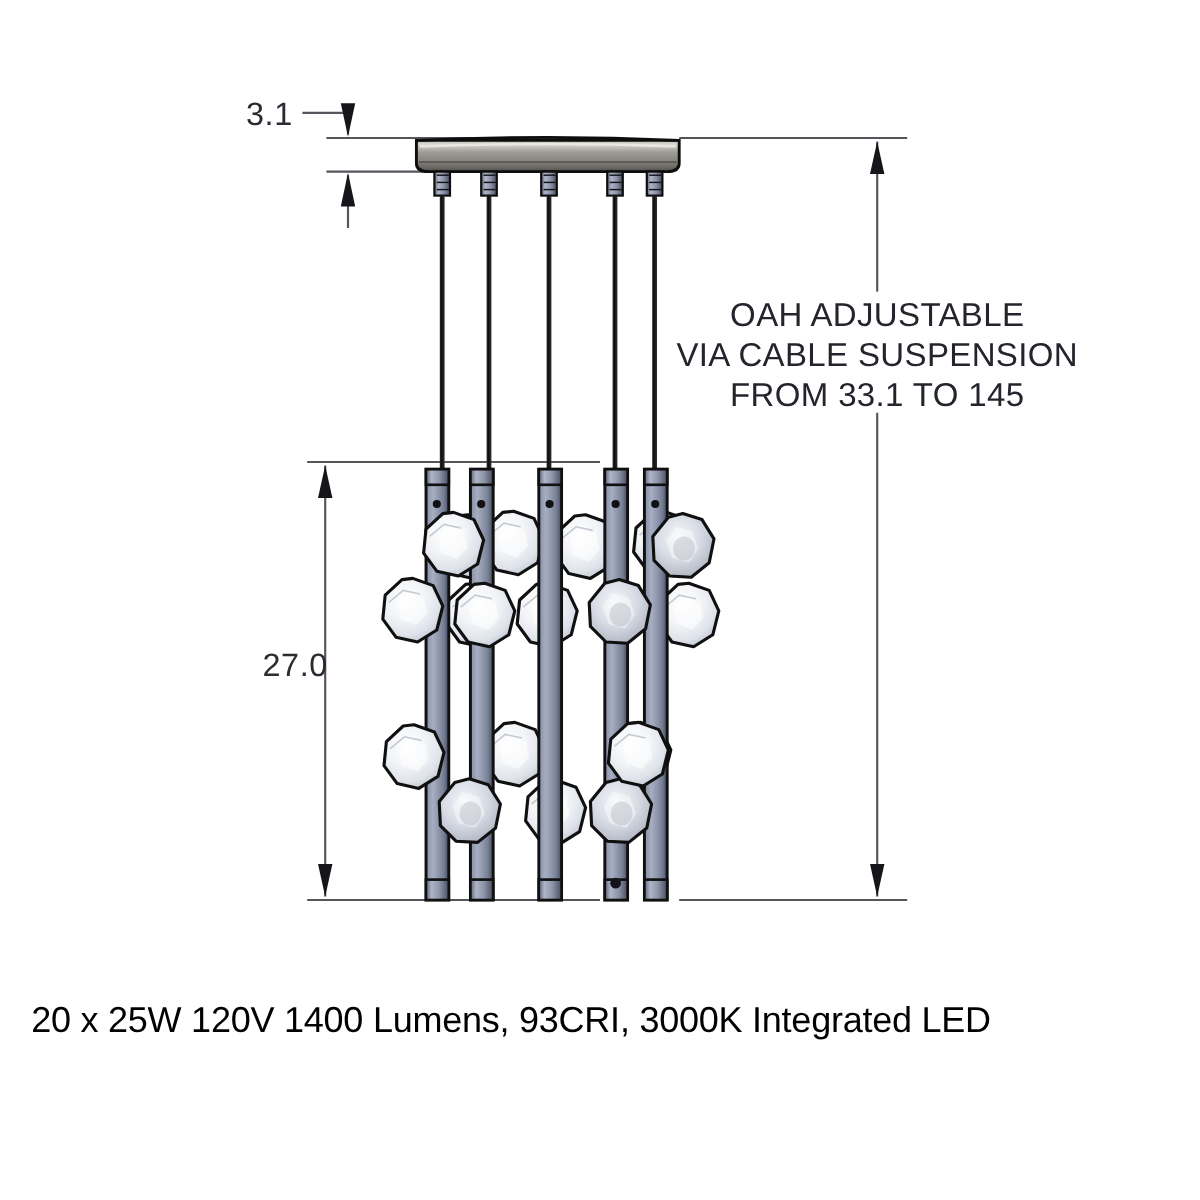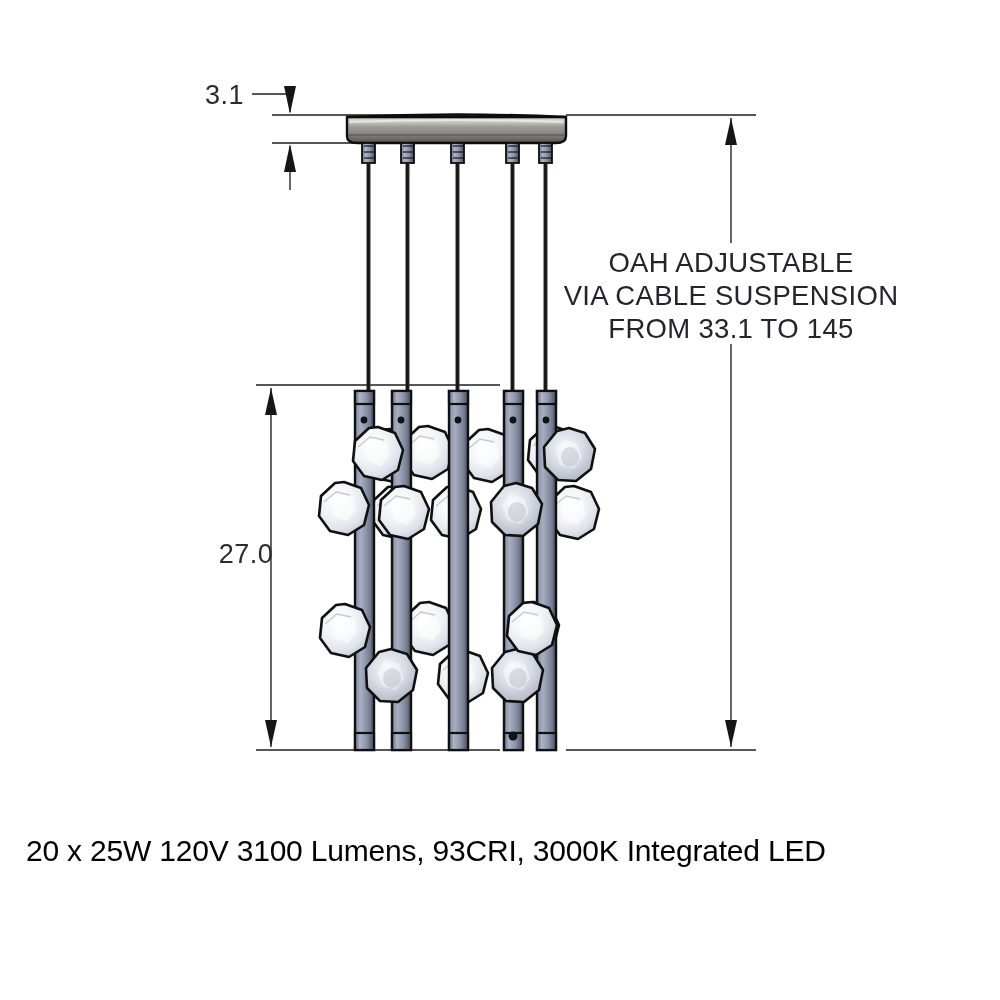--- a/index.html
+++ b/index.html
@@ -257,15 +257,15 @@
       <use href="#glassShadeB" x="391" y="676"></use>
       <use href="#glassShadeB" x="517" y="676"></use>
 
       <use href="#glassShadeA" x="378" y="453"></use>
       <use href="#glassShadeA" x="532" y="628"></use>
       <use href="#glassShadeA" x="404" y="512"></use>
     </g>
 
   </svg>
 
-  <div class="caption">20 x 25W 120V 3100 Lumens, 93CRI, 3000K Integrated LED</div>
+  <div class="caption">20 x 25W 120V 1400 Lumens, 93CRI, 3000K Integrated LED</div>
 
 </div>
 
 </body></html>

